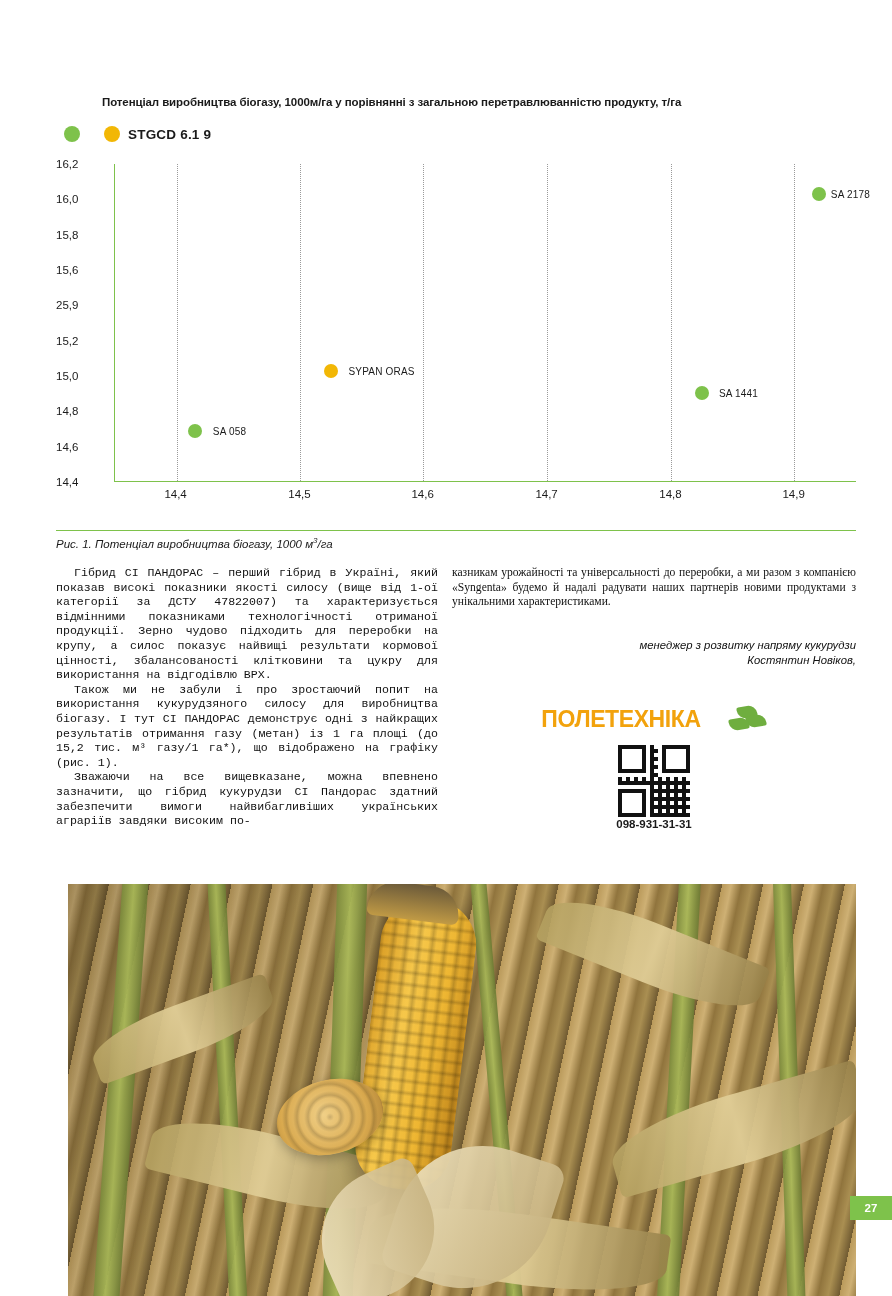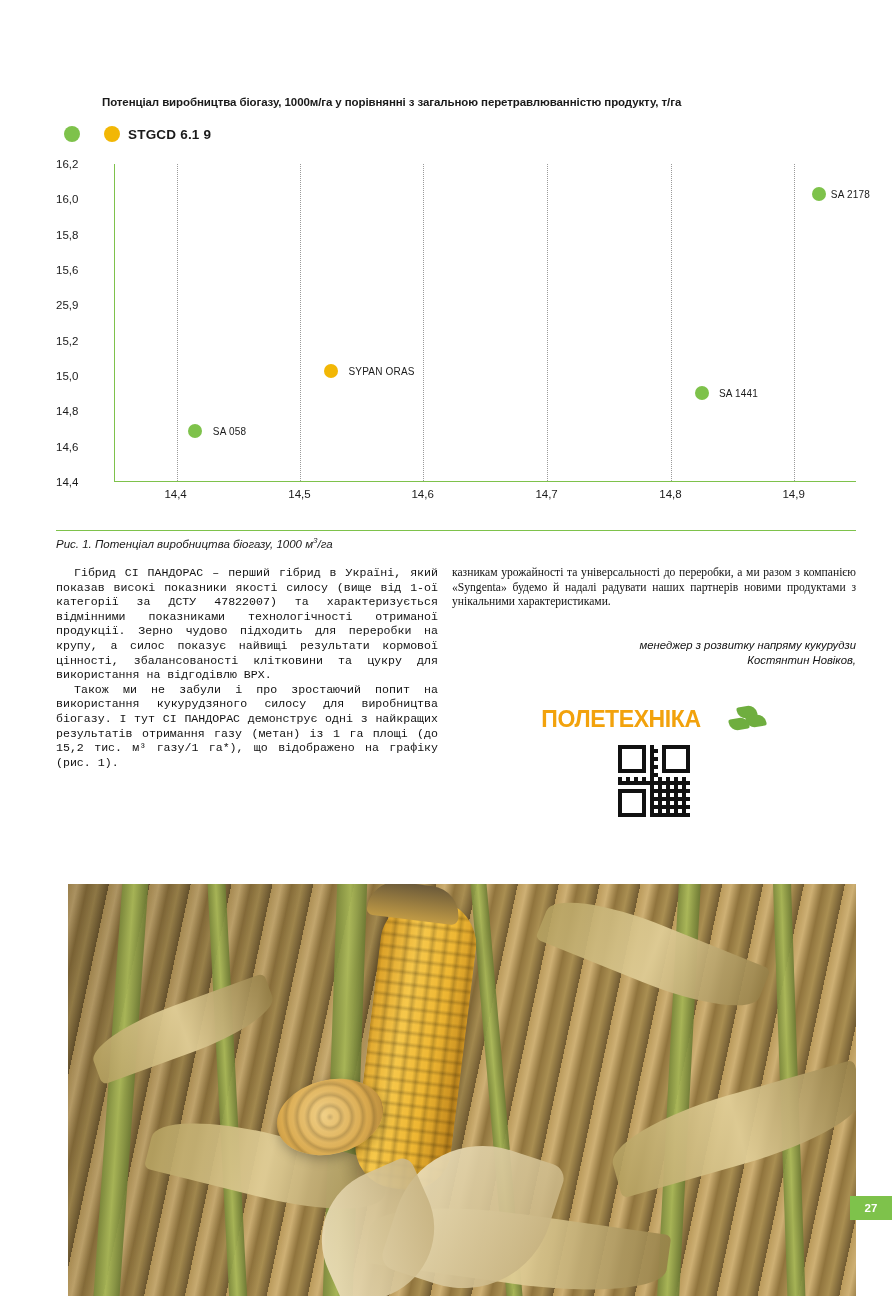--- a/index.html
+++ b/index.html
@@ -395,20 +395,21 @@
 </div>
 
 <div class="fig-caption-rule"></div>
 <div class="fig-caption">
   <span>Рис. 1. Потенціал виробництва біогазу, 1000 м</span><sup>3</sup><span>/га</span>
 </div>
 
 <div class="col col-left">
   <p>Гібрид СІ ПАНДОРАС – перший гібрид в Україні, який показав високі показники якості силосу (вище від 1-ої категорії за ДСТУ 47822007) та характеризується відмінними показниками технологічності отриманої продукції. Зерно чудово підходить для переробки на крупу, а силос показує найвищі результати кормової цінності, збалансованості клітковини та цукру для використання на відгодівлю ВРХ.</p>
   <p>Також ми не забули і про зростаючий попит на використання кукурудзяного силосу для виробництва біогазу. І тут СІ ПАНДОРАС демонструє одні з найкращих результатів отримання газу (метан) із 1 га площі (до 15,2 тис. м³ газу/1 га*), що відображено на графіку (рис. 1).</p>
+  <p>Зважаючи на все вищевказане, можна впевнено зазначити, що гібрид кукурудзи СІ Пандорас здатний забезпечити вимоги найвибагливіших українських аграріїв завдяки високим по-</p>
 </div>
 
 <div class="col col-right">
   <p>казникам урожайності та універсальності до переробки, а ми разом з компанією «Syngenta» будемо й надалі радувати наших партнерів новими продуктами з унікальними характеристиками.</p>
 </div>
 
 <div class="signature">
   <div>менеджер з розвитку напряму кукурудзи</div>
   <div>Костянтин Новіков,</div>
 </div>
@@ -420,20 +421,21 @@
       <span class="leaf a"></span>
       <span class="leaf b"></span>
       <span class="leaf c"></span>
     </span>
   </div>
 
   <div class="qr">
     <span class="qr-inner"></span>
   </div>
 
+  <div class="hotline-num">098-931-31-31</div>
 </div>
 
 <div class="photo">
   <div class="photo-bg"></div>
 
   <div class="stalk" style="left:40px;  top:-10px; width:26px; height:430px; transform:rotate(4deg);"></div>
   <div class="stalk" style="left:150px; top:-20px; width:18px; height:440px; transform:rotate(-3deg);"></div>
   <div class="stalk" style="left:262px; top:-20px; width:30px; height:450px; transform:rotate(2deg);"></div>
   <div class="stalk" style="left:420px; top:-20px; width:16px; height:440px; transform:rotate(-5deg);"></div>
   <div class="stalk" style="left:600px; top:-20px; width:22px; height:450px; transform:rotate(3deg);"></div>

